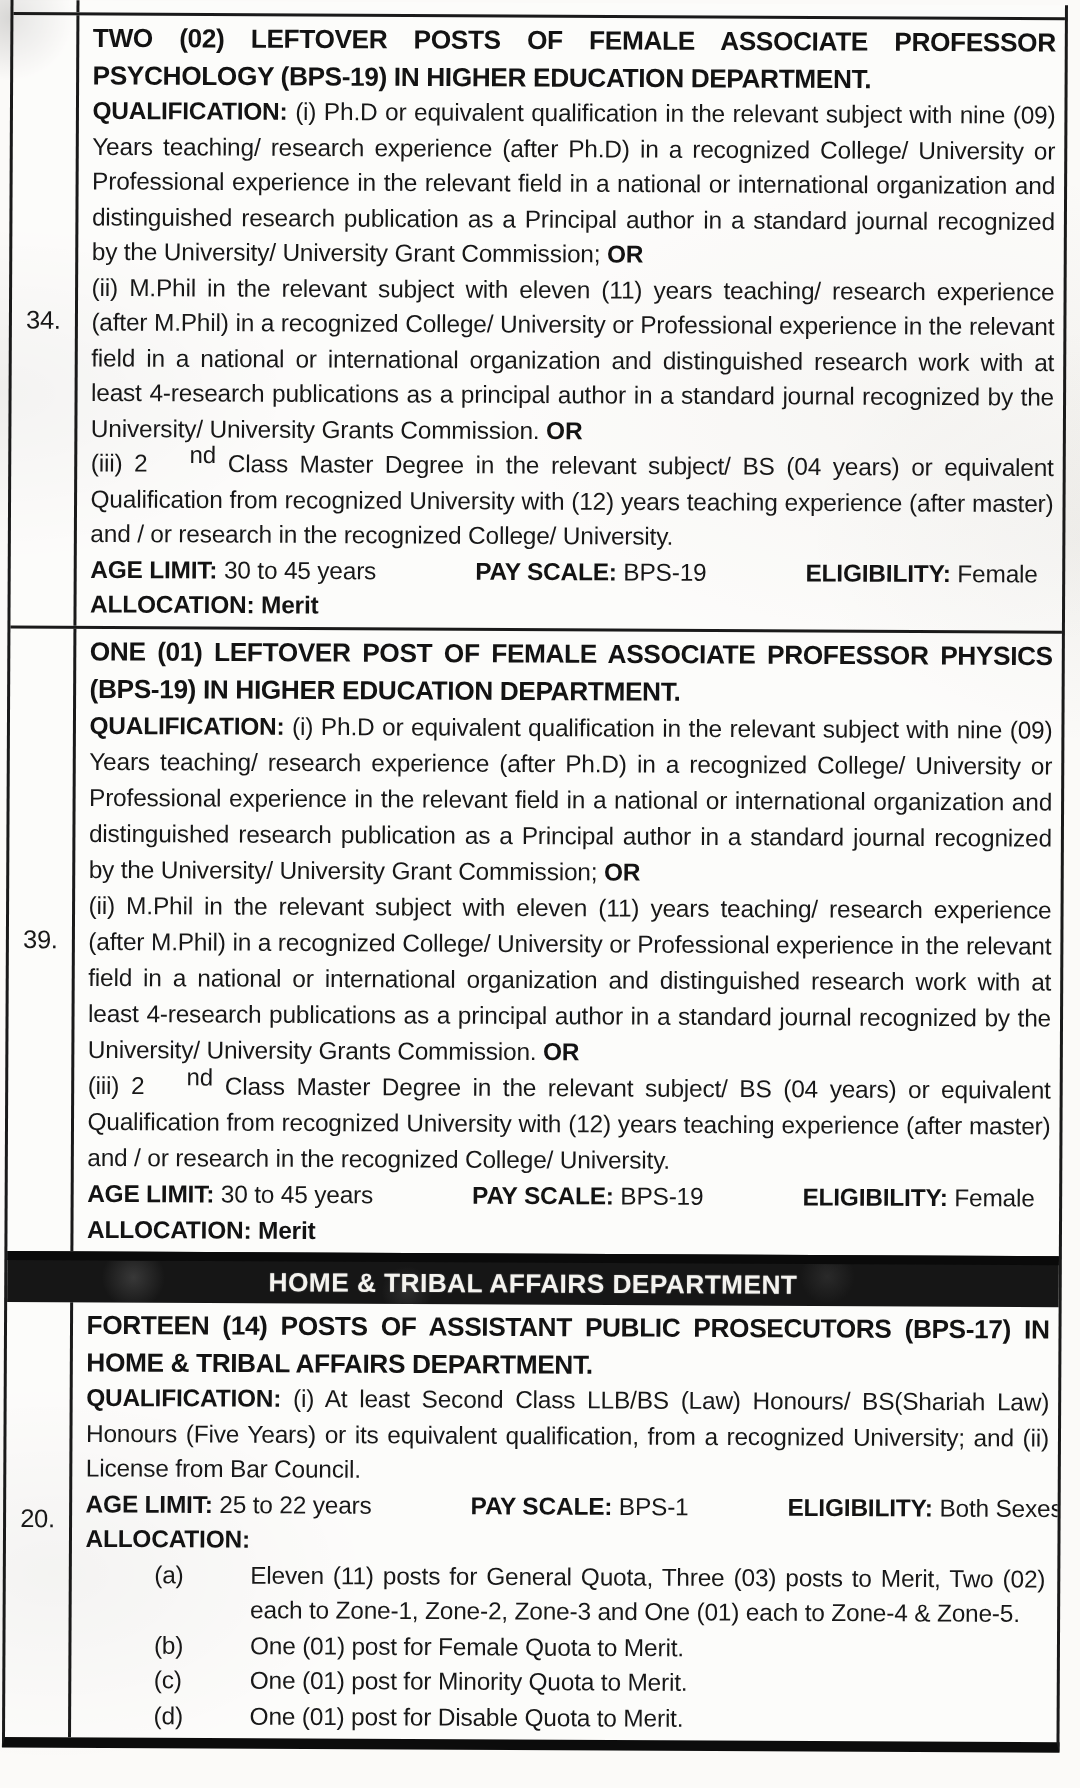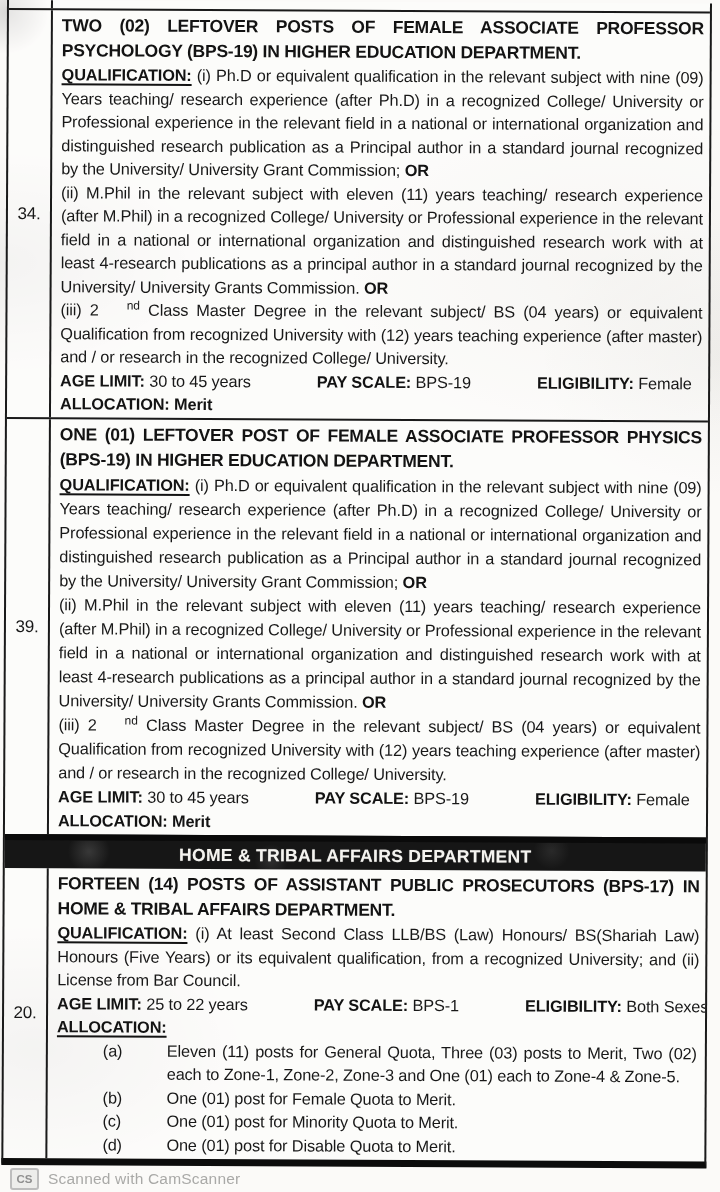--- a/index.html
+++ b/index.html
@@ -45,22 +45,22 @@
   .title {
     margin: 0; font-weight: bold; font-size: 17.5px; line-height: 25px;
     text-align: justify; letter-spacing: -0.25px; color: #131313;
   }
   .para {
     margin: 0; font-size: 16.3px; line-height: 23.5px;
     text-align: justify; letter-spacing: -0.12px;
   }
   .row-39 .para, .row-39 .meta { line-height: 24px; }
   .b { font-weight: bold; color: #131313; }
-  .u { text-decoration: underline; text-decoration-thickness: 1.5px; text-underline-offset: 2.5px; }
-  .sup { font-size: 12px; vertical-align: super; line-height: 0; letter-spacing: 0; padding-left: 28px; }
+  .u { text-decoration-thickness: 1.5px; text-underline-offset: 2.5px; }
+  .sup { font-size: 16px; vertical-align: super; line-height: 0; letter-spacing: 0; padding-left: 28px; }
   .meta { margin: 0; font-size: 16.3px; line-height: 23.5px; letter-spacing: -0.12px; white-space: nowrap; }
   .gap { margin-left: 30px; padding-left: 36px; }
   .alloc-item { display: flex; font-size: 16.3px; line-height: 23.5px; letter-spacing: -0.12px; margin-left: 46px; }
   .alloc-key { width: 64px; flex: 0 0 64px; }
   .alloc-text { flex: 1 1 auto; text-align: justify; padding-right: 2px; }
 
   .band {
     border-top: 6px solid #0a0a0a;
     height: 28px;
     background:
@@ -169,17 +169,13 @@
         </div>
         <div class="alloc-item">
           <span class="alloc-key">(d)</span>
           <span class="alloc-text">One (01) post for Disable Quota to Merit.</span>
         </div>
       </div>
     </div>
 
   </div>
 
-  <div class="footer">
-    <span class="cs-badge">CS</span>
-    <span class="footer-text">Scanned with CamScanner</span>
-  </div>
 </div>
 
 </body></html>

